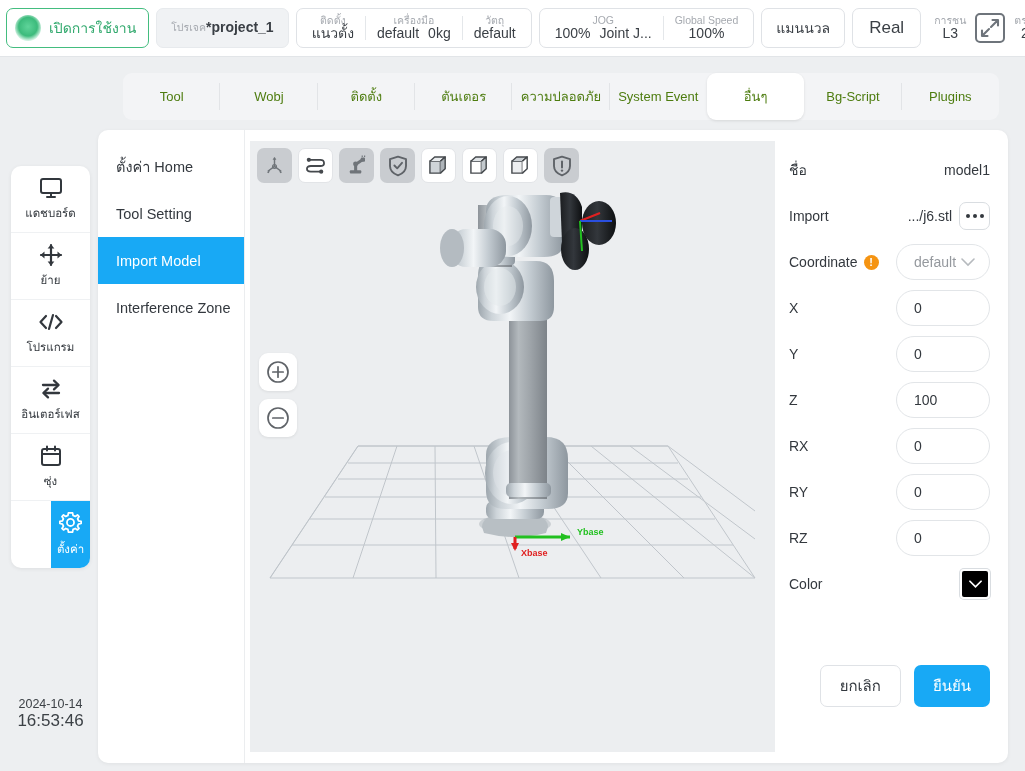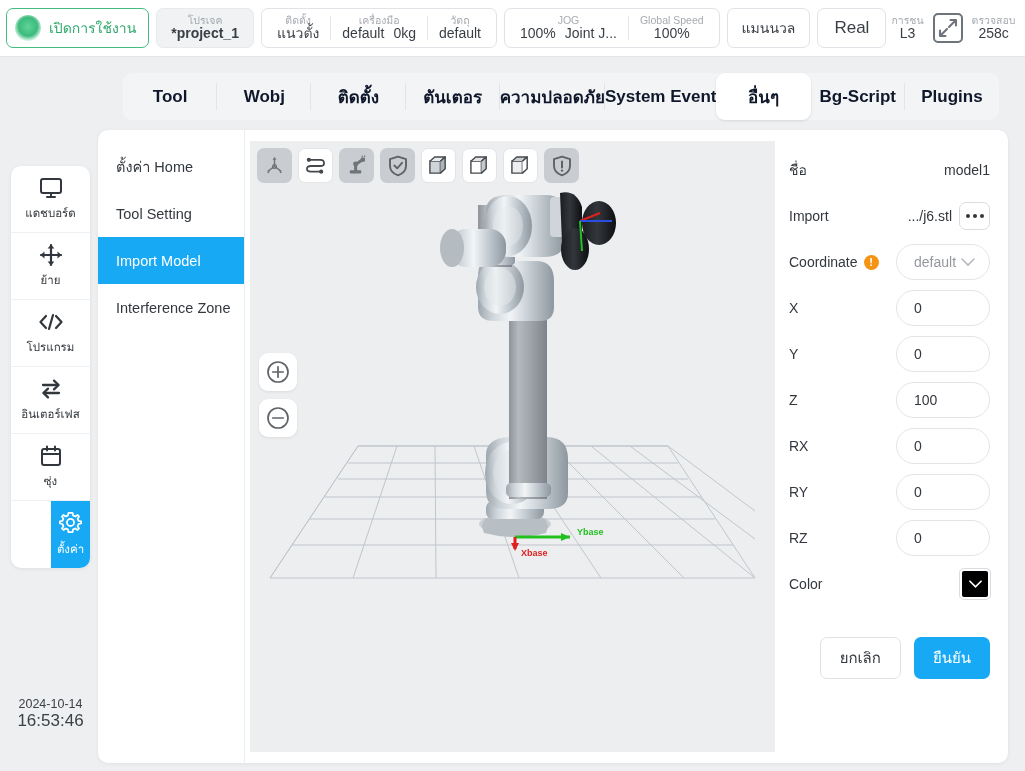--- a/index.html
+++ b/index.html
@@ -28,34 +28,34 @@
     margin-right: 7px;
   }
   .dot-wrap { width: 26px; height: 26px; position: relative; }
   .dot-glow {
     position: absolute; inset: 0; border-radius: 50%;
     background: radial-gradient(circle at 50% 45%, #5fd49a 0%, #3cbb7c 48%, rgba(80,205,145,0.30) 70%, rgba(80,205,145,0.0) 100%);
   }
   .enable-text { color: #2fa86c; font-size: 14px; white-space: nowrap; }
 
   .pill-project { background: #f0f2f4; border-color: #e7eaed; padding: 0 14px; margin-right: 7px; flex-direction: column; }
-  .pill-col { display: flex; flex-direction: column; align-items: center; justify-content: center; line-height: 1.08; }
+  .pill-col { display: flex; flex-direction: row; align-items: center; justify-content: center; line-height: 1.08; }
   .pill-lbl { font-size: 10.5px; color: #a6aab0; white-space: nowrap; }
   .pill-val { font-size: 14px; color: #3a3f45; white-space: nowrap; }
   .pill-val.ital { font-weight: bold; }
 
   .pill-group { padding: 0 4px; margin-right: 7px; display: flex; align-items: stretch; }
   .pg-cell { display: flex; flex-direction: column; align-items: center; justify-content: center;
              padding: 0 11px; line-height: 1.08; }
   .pg-sep { width: 1px; background: #e4e7ea; margin: 7px 0; }
   .pg-row { display: flex; gap: 9px; align-items: baseline; }
 
   .pill-mode { padding: 0 14px; margin-right: 7px; }
   .pill-mode span { font-size: 14px; color: #3a3f45; white-space: nowrap; }
-  .pill-real { padding: 8px 16px; }
+  .pill-real { padding: 8px 16px; margin-right: 8px; }
   .pill-real span { font-size: 17px; color: #3a3f45; }
 
   .plain-stat { display: flex; flex-direction: column; align-items: center; justify-content: center;
                 line-height: 1.1; padding: 0 5px; }
   .expand-btn { width: 30px; height: 30px; border: 2px solid #6e747b; border-radius: 5px;
                 margin: 0 4px; position: relative; flex: none; }
 
   
   .rail {
     position: absolute; left: 11px; top: 166px; width: 79px;
@@ -73,21 +73,21 @@
   .rail-lbl { font-size: 11.5px; white-space: nowrap; }
   .rail-ico { height: 24px; display: flex; align-items: center; justify-content: center; }
 
   
   .tabs {
     position: absolute; left: 123px; top: 73px; width: 876px; height: 47px;
     background: #f3f4f6; border-radius: 9px; display: flex; align-items: center;
   }
   .tab {
     flex: 1; height: 47px; display: flex; align-items: center; justify-content: center;
-    font-size: 17px; color: #0f172a; position: relative; white-space: nowrap; font-weight: bold;
+    font-size: 13px; color: #4d7c0f; position: relative; white-space: nowrap;
   }
   .tab:not(:last-child)::after {
     content: ""; position: absolute; right: 0; top: 10px; bottom: 10px; width: 1px; background: #e2e4e7;
   }
   .tab.active {
     background: #fff; border-radius: 9px; box-shadow: 0 1px 3px rgba(0,0,0,0.10);
     z-index: 2;
   }
   .tab.active::after, .tab.pre-active::after { display: none; }
 
@@ -155,21 +155,21 @@
   }
   .dots-btn i { width: 4px; height: 4px; border-radius: 50%; background: #33383e; display: block; }
   .color-swatch {
     width: 30px; height: 30px; background: #000; border: 2px solid #fff;
     box-shadow: 0 0 0 1px #d9dde1; border-radius: 4px;
     display: flex; align-items: center; justify-content: center;
   }
   .btn-row { display: flex; justify-content: flex-end; gap: 13px; margin-top: 30px; }
   .btn {
     height: 42px; min-width: 68px; padding: 0 19px; border-radius: 7px; font-size: 15px;
-    display: flex; align-items: center; justify-content: center;
+    display: flex; align-items: center; justify-content: center; margin-top: 28px;
   }
   .btn-cancel { background: #fff; border: 1px solid #dfe2e6; color: #33383e; }
   .btn-ok { background: #18a9f5; color: #fff; }
 
   
   .clock {
     position: absolute; left: 11px; top: 697px; width: 79px;
     display: flex; flex-direction: column; align-items: center; color: #3c4146;
   }
   .clock-date { font-size: 12.5px; }

